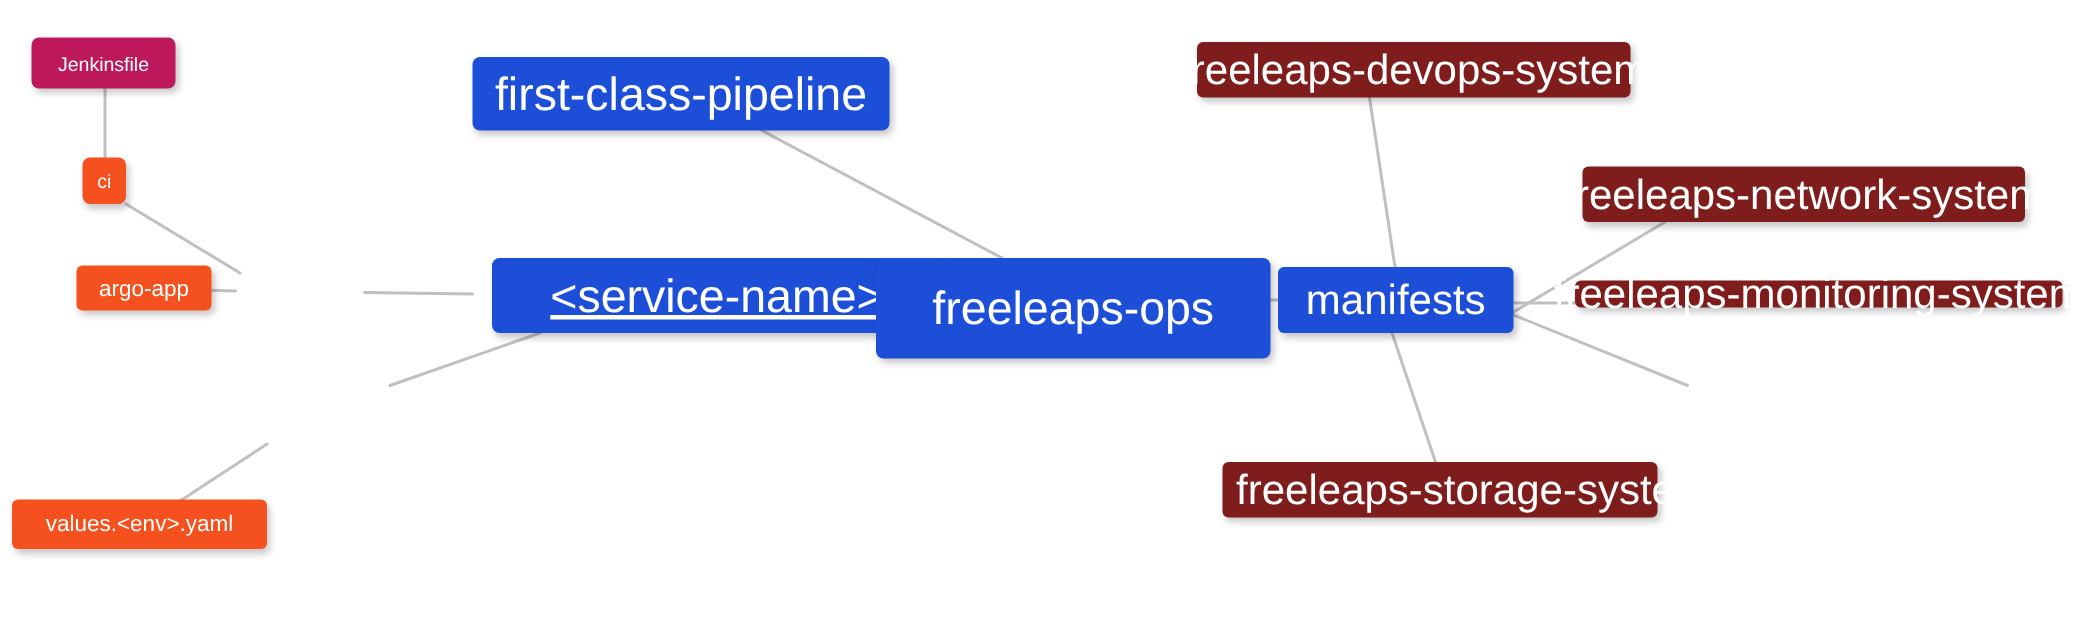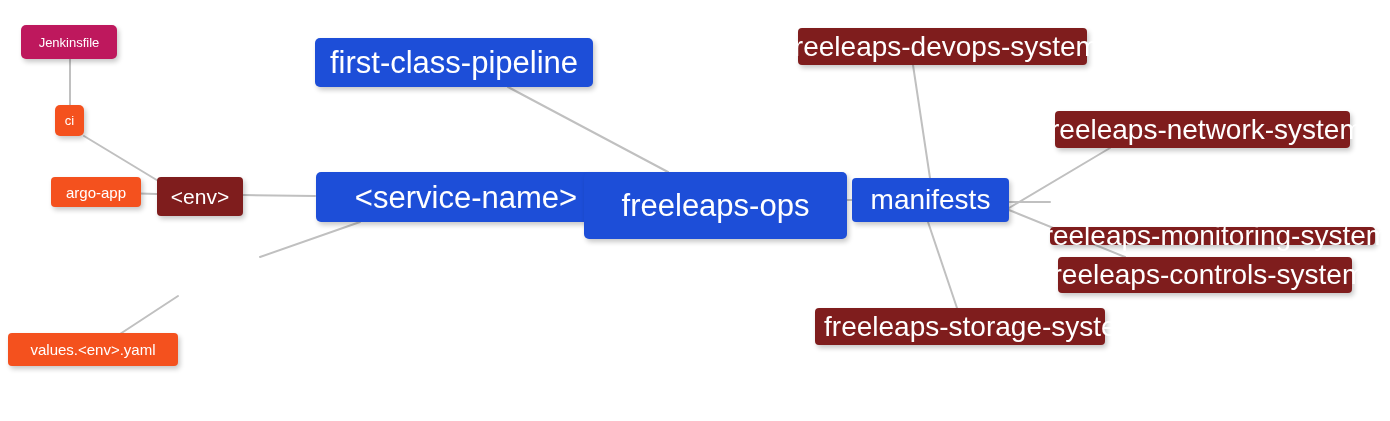--- a/index.html
+++ b/index.html
@@ -71,46 +71,40 @@
     </svg>
 <div class="node orange sz-xs" style="left: 21px; top: 25px; width: 96px; height: 34px;">
       <span>Jenkinsfile</span>
     </div>
     <div class="node red sz-xs" style="left: 55px; top: 105px; width: 29px; height: 31px;">
       <span>ci</span>
     </div>
     <div class="node red sz-sm" style="left: 32px; top: 177px; width: 90px; height: 30px; margin-left: 19px;">
       <span>argo-app</span>
     </div>
-    <div class="node green sz-md" style="left: 157px; top: 177px; width: 86px; height: 39px;">
-      <span>&lt;env&gt;</span>
-    </div>
     <div class="node red sz-sm" style="left: 8px; top: 333px; width: 170px; height: 33px;">
       <span>values.&lt;env&gt;.yaml</span>
     </div>
     <div class="node blue sz-xxl" style="left: 315px; top: 38px; width: 278px; height: 49px;">
       <span>first-class-pipeline</span>
     </div>
-    <div class="node blue sz-xxl" style="left: 316px; top: 172px; width: 300px; height: 50px;">
+    <div class="node blue sz-xxl" style="left: 328px; top: 172px; width: 300px; height: 50px; text-decoration: underline;">
       <span>&lt;service-name&gt;</span>
     </div>
     <div class="node dark sz-xxl" style="left: 584px; top: 172px; width: 263px; height: 67px;">
       <span>freeleaps-ops</span>
     </div>
     <div class="node blue sz-xl" style="left: 852px; top: 178px; width: 157px; height: 44px;">
       <span>manifests</span>
     </div>
     <div class="node green sz-xl" style="left: 798px; top: 28px; width: 289px; height: 37px;">
       <span>freeleaps-devops-system</span>
     </div>
     <div class="node green sz-xl" style="left: 1055px; top: 111px; width: 295px; height: 37px;">
       <span>freeleaps-network-system</span>
     </div>
-    <div class="node green sz-xl" style="left: 1050px; top: 187px; width: 325px; height: 18px; margin-top: 40px;">
+    <div class="node green sz-xl" style="left: 1050px; top: 187px; width: 325px; height: 18px;">
       <span>freeleaps-monitoring-system</span>
-    </div>
-    <div class="node green sz-xl" style="left: 1058px; top: 257px; width: 294px; height: 36px;">
-      <span>freeleaps-controls-system</span>
     </div>
     <div class="node green sz-xl" style="left: 815px; top: 308px; width: 290px; height: 37px; padding-left: 44px;">
       <span>freeleaps-storage-system</span>
     </div>
   </div>
 
 </body></html>

